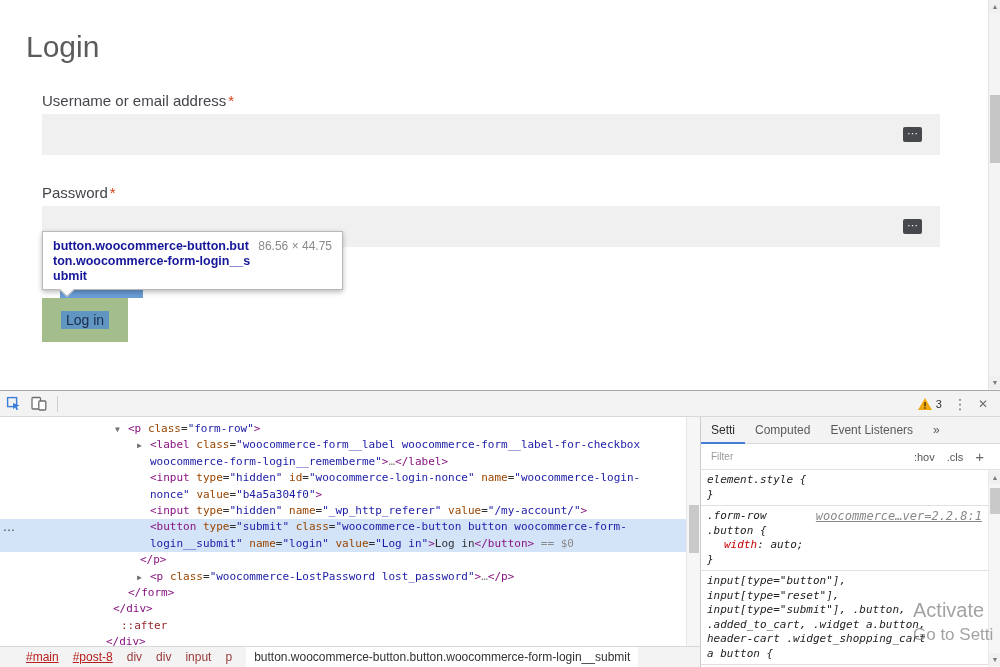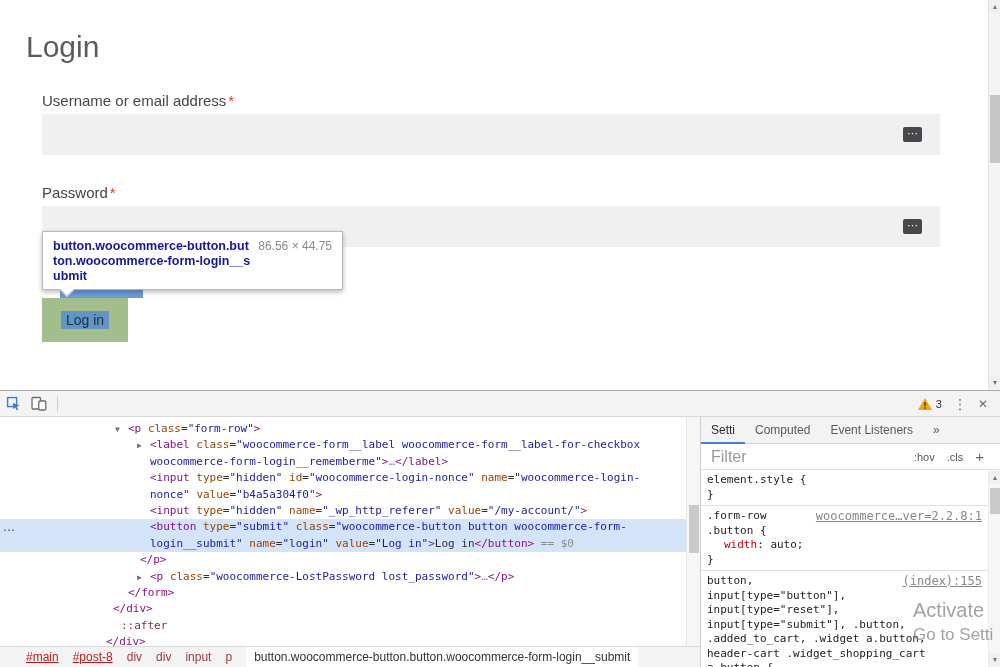--- a/index.html
+++ b/index.html
@@ -75,27 +75,27 @@
   .crumb-id { color:#b91c1c;text-decoration:underline; } .crumb-tag { color:#9a3b3b; }
   .crumb-selected { color:#333; background:#fff; height:100%; display:flex; align-items:center; padding:0 8px; margin-right:0; }
 
   
   .styles-pane { position:relative; width:300px; height:100%; border-left:1px solid #ccc; background:#fff; overflow:hidden; }
   .sp-tabs { height:27px; background:#f3f3f3; border-bottom:1px solid #d8d8d8; display:flex; align-items:center;
     font-size:12px; color:#5a5a5a; }
   .sp-tab { padding:0 10px; height:27px; line-height:26px; white-space:nowrap; }
   .sp-tab.active { color:#2c2c2c; box-shadow:inset 0 -2px 0 #437fd8; }
   .sp-filter { height:26px; border-bottom:1px solid #e0e0e0; display:flex; align-items:center; padding:0 16px 0 10px; }
-  .sp-filter input { border:none; outline:none; font-size:16px; color:#3b82f6; width:140px; background:transparent; }
+  .sp-filter input { border:none; outline:none; font-size:10px; color:#3b82f6; width:140px; background:transparent; }
   .sp-filter input::placeholder { color:#9a9a9a; }
   .hov-cls { margin-left:auto; display:flex; gap:12px; font-size:11px; color:#555; align-items:center; }
   .plus-label { font-size:15px; color:#666; }
   .sp-body { position:absolute; top:53px; left:0; right:12px; bottom:0; overflow:hidden;
     font-family:"DejaVu Sans Mono", monospace; font-size:11px; line-height:14.5px; color:#222; }
-  .style-rule { padding:3px 4px 3px 6px; border-bottom:1px solid #e0e0e0; }
+  .style-rule { padding:3px 4px 3px 6px; border-bottom:1px solid #e0e0e0;font-style:italic; }
   .sel-row { display:flex; }
   .sel { white-space:pre; }
   .src-link { margin-left:auto; color:#888; text-decoration:underline; font-size:12px; padding-right:2px; white-space:nowrap; }
   .prop-row { padding-left:17px; white-space:pre; }
   .prop-name { color:#c80000; } .prop-sep { color:#222; } .prop-val { color:#222; }
   .sp-scrollbar { position:absolute; right:0; top:53px; width:12px; bottom:0; background:#f6f6f6;
     border-left:1px solid #ebebeb; }
   .sps-up { top:1px; } .sps-down { bottom:1px; }
   .sps-thumb { position:absolute; left:1px; top:18px; width:10px; height:26px; background:#c9c9c9; }
 
@@ -238,24 +238,20 @@
               <span class="src-link">woocommerce…ver=2.2.8:1</span>
             </div>
             <div class="sel-row">
               <span class="sel">.button {</span>
             </div>
             <div class="prop-row"><span class="prop-name">width</span><span class="prop-sep">: </span><span class="prop-val">auto;</span></div>
             <div class="close-row">}</div>
           </div>
           <div class="style-rule">
             <div class="sel-row">
-              <span class="sel">button,</span>
-              <span class="src-link">(index):155</span>
-            </div>
-            <div class="sel-row">
               <span class="sel">input[type="button"],</span>
             </div>
             <div class="sel-row">
               <span class="sel">input[type="reset"],</span>
             </div>
             <div class="sel-row">
               <span class="sel">input[type="submit"], .button,</span>
             </div>
             <div class="sel-row">
               <span class="sel">.added_to_cart, .widget a.button,</span>

